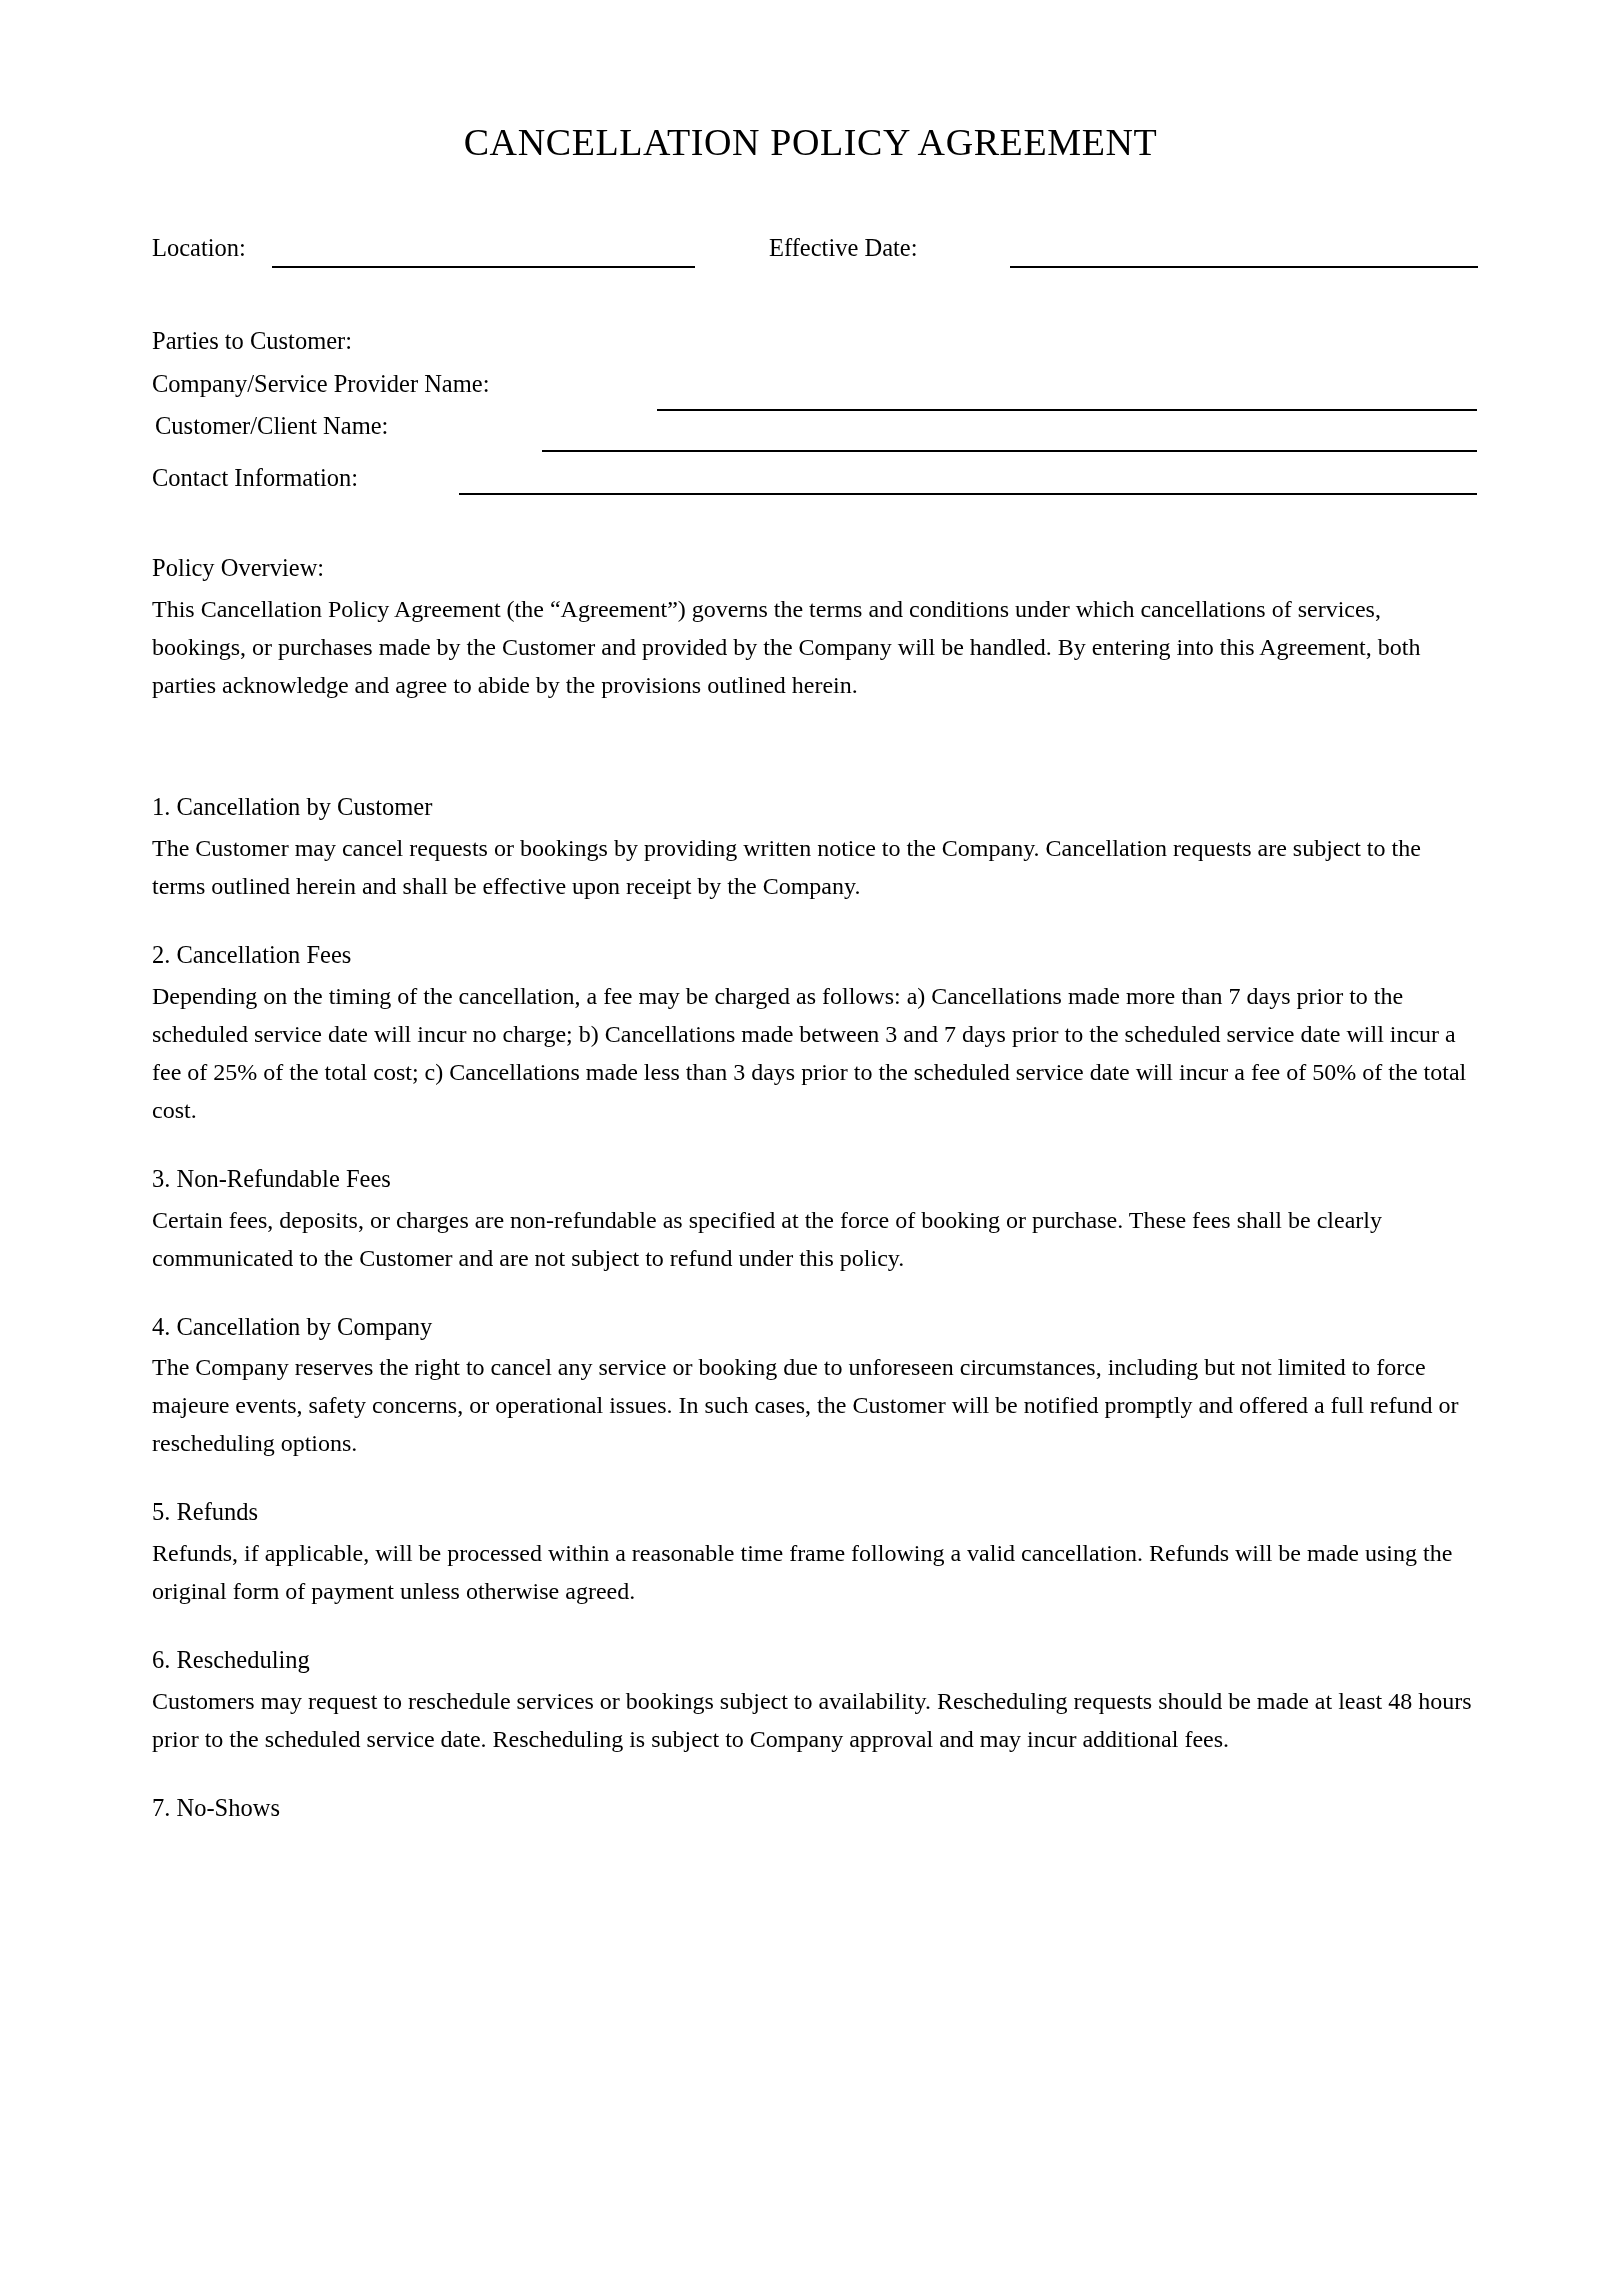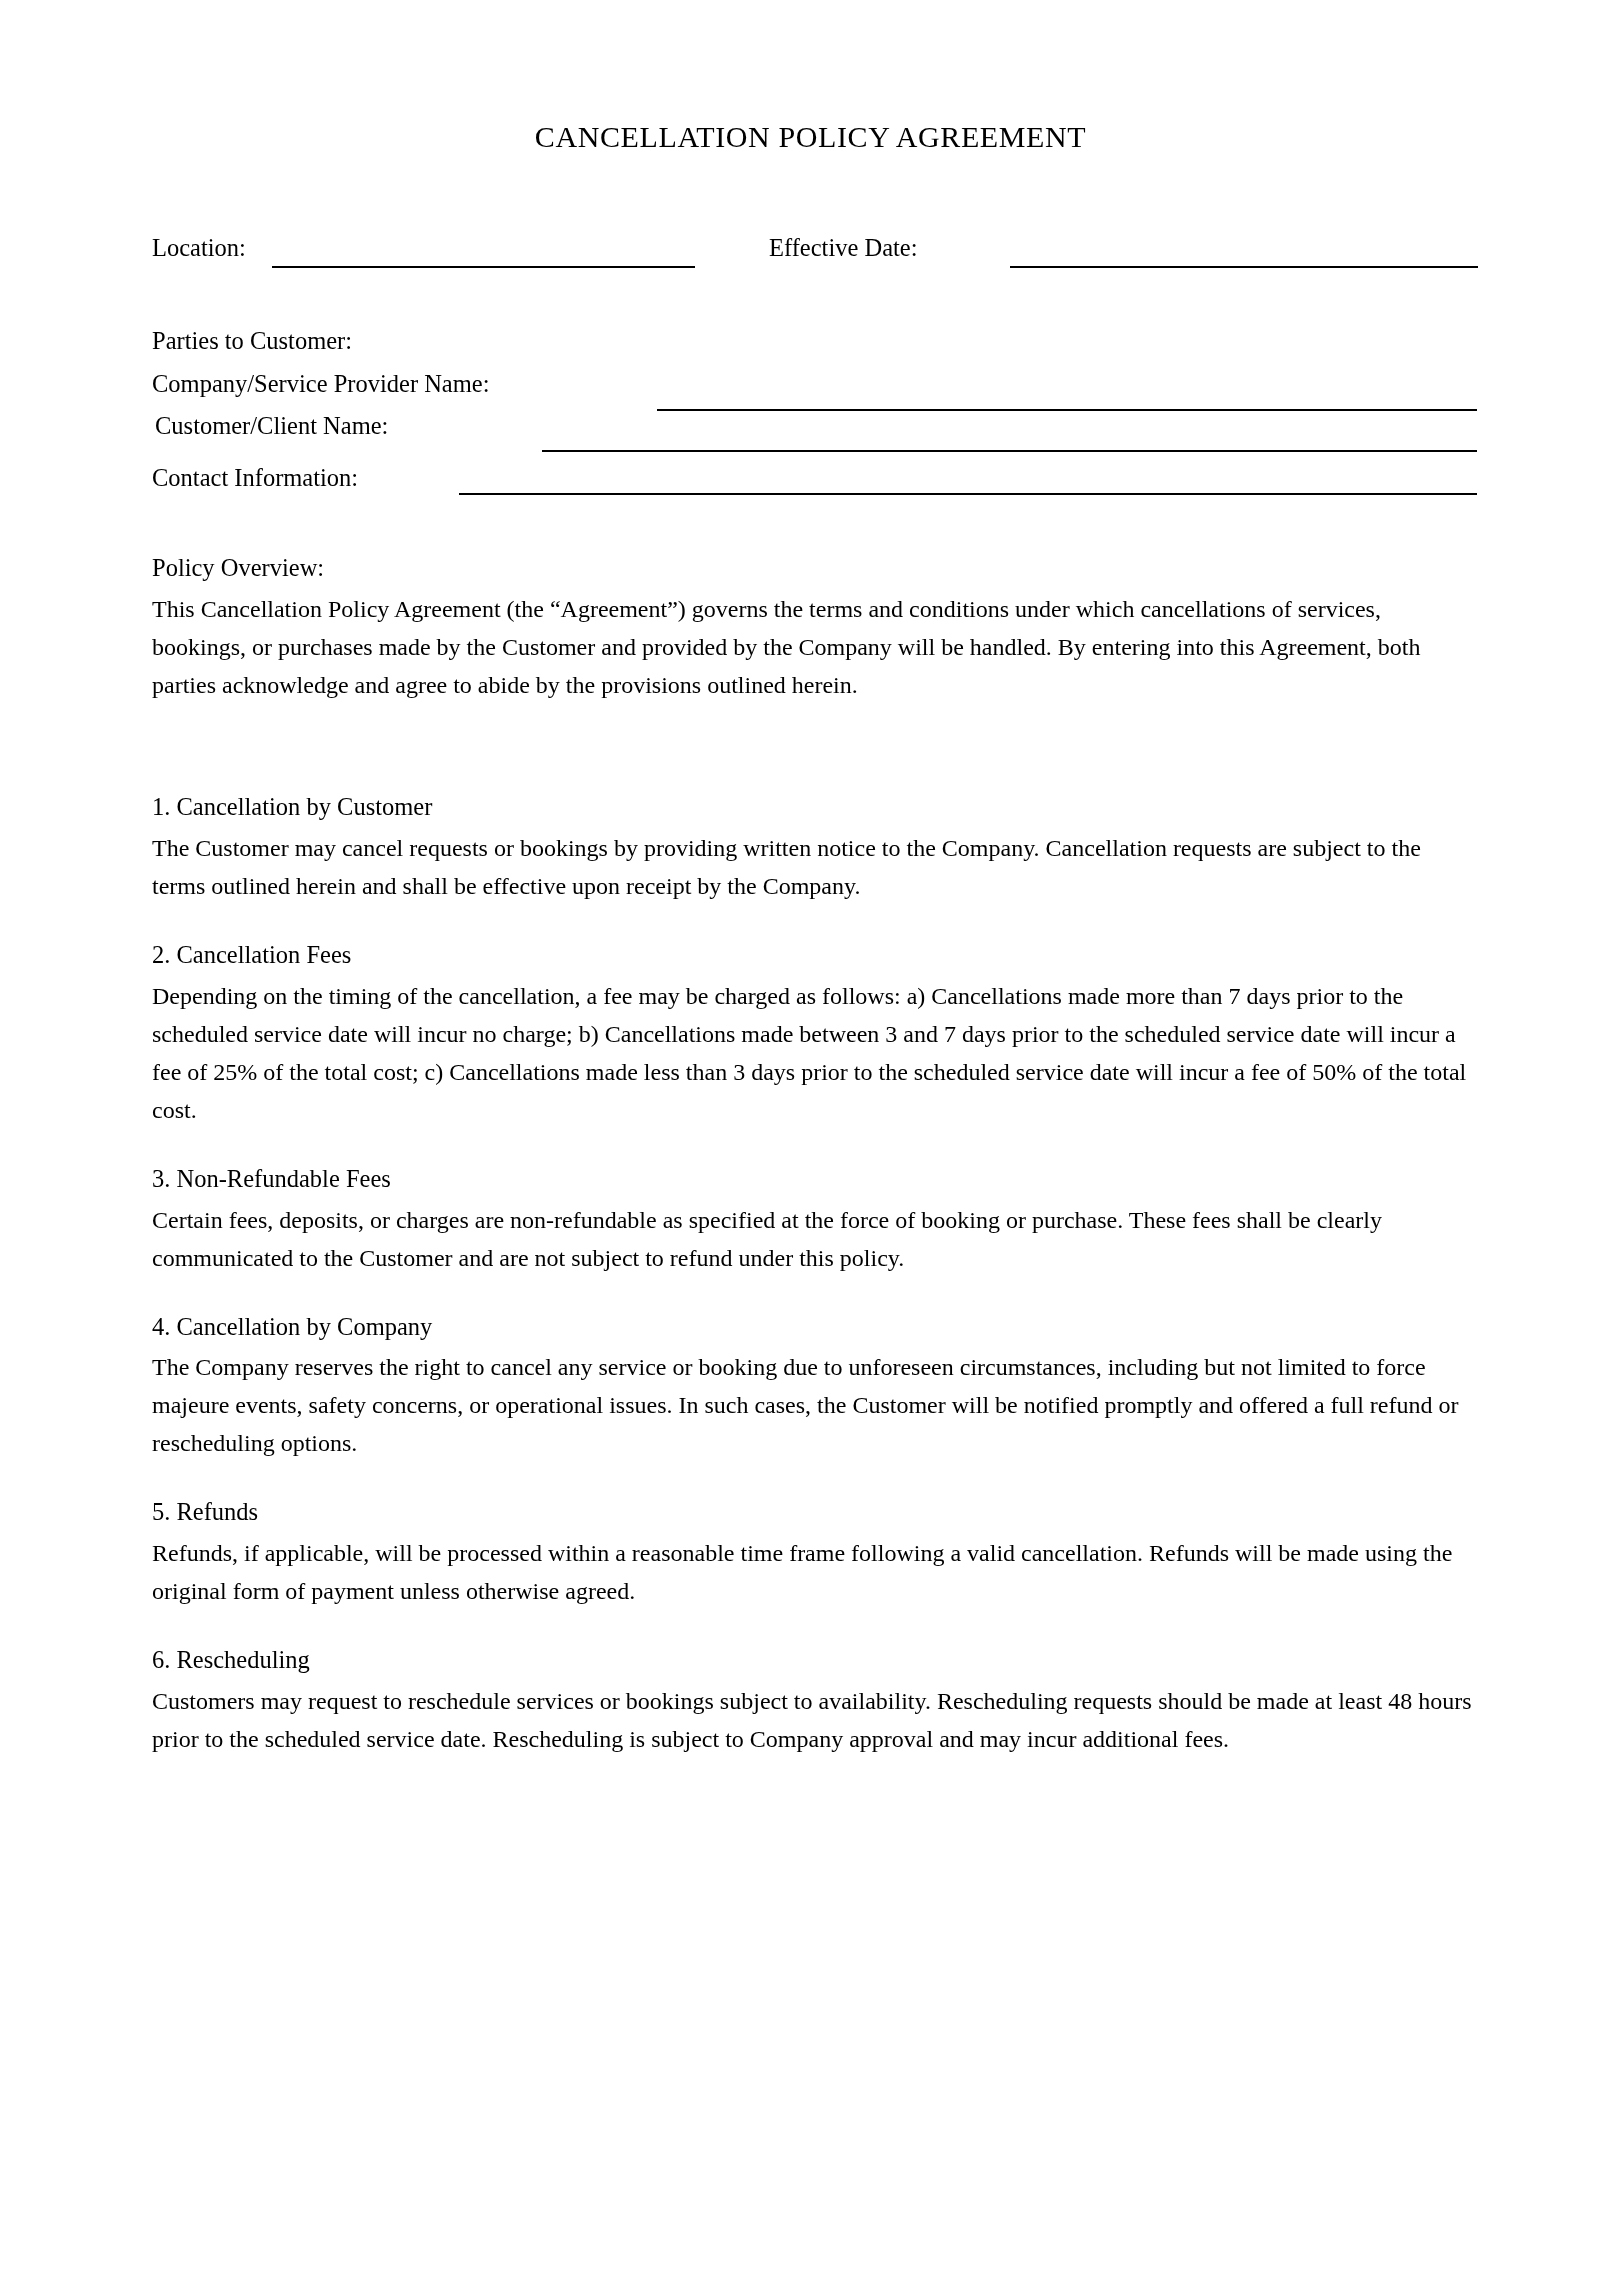--- a/index.html
+++ b/index.html
@@ -25,21 +25,21 @@
     background: #ffffff;
   }
 
   
   .doc-title {
     position: absolute;
     left: 0;
     top: 120px;
     width: 1621px;
     text-align: center;
-    font-size: 30px;
+    font-size: 38px;
     letter-spacing: 0.6px;
     font-weight: 400;
     white-space: nowrap;
   }
 
   
   .form-row {
     position: absolute;
     height: 39px;
   }
@@ -171,17 +171,18 @@
     <div class="spacer-md"></div>
 
     <div class="section">
       <p class="sub-heading">6. Rescheduling</p>
       <p class="body-text">Customers may request to reschedule services or bookings subject to availability. Rescheduling requests should be made at least 48 hours prior to the scheduled service date. Rescheduling is subject to Company approval and may incur additional fees.</p>
     </div>
 
     <div class="spacer-md"></div>
 
     <div class="section">
+      <p class="sub-heading">7. No-Shows</p>
     </div>
 
   </div>
 </div>
 
 
 </body></html>

